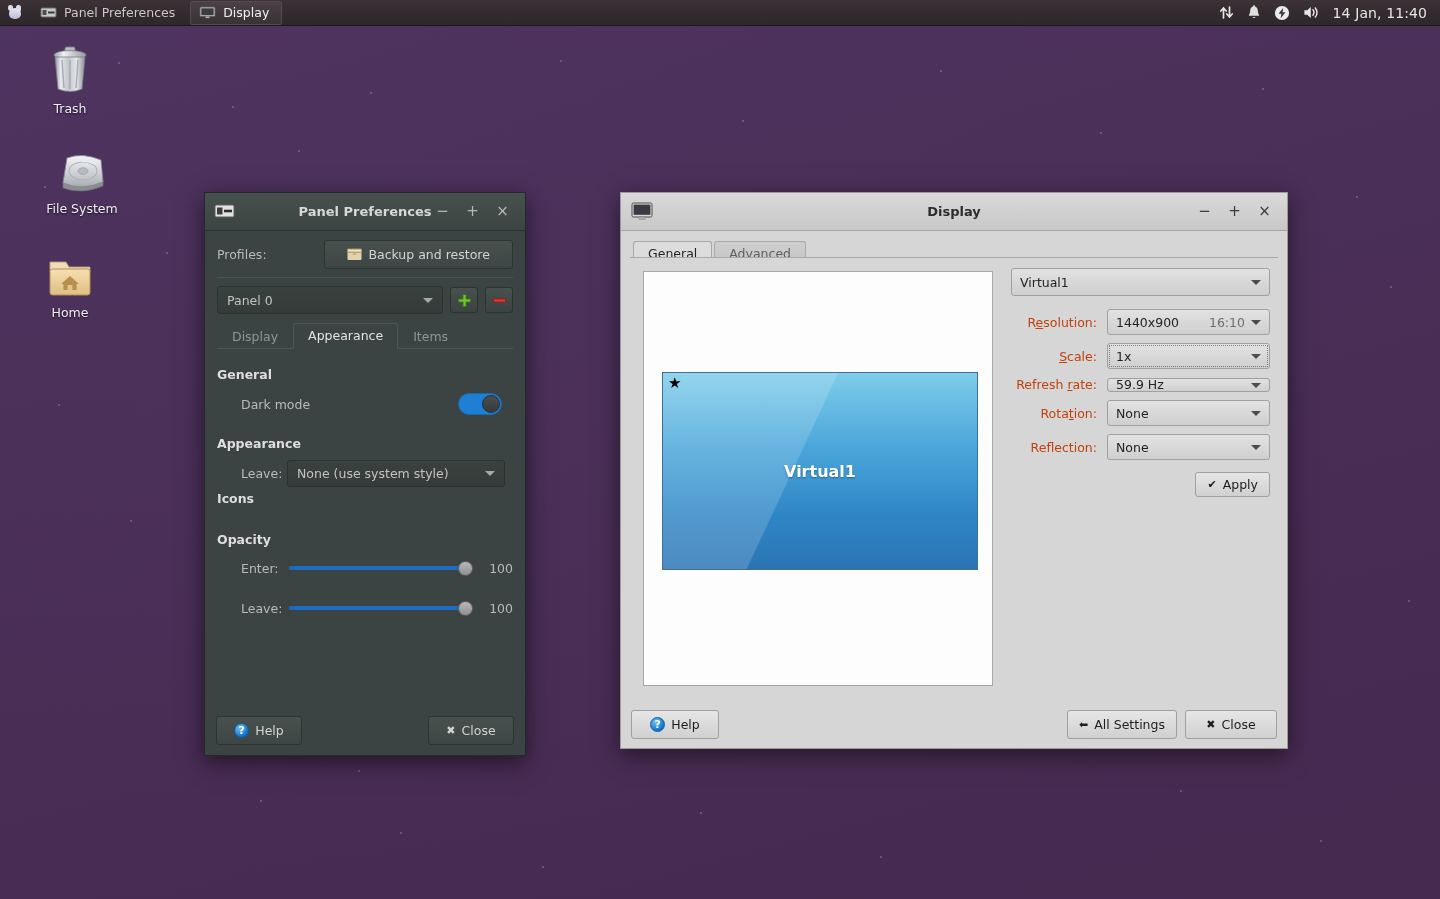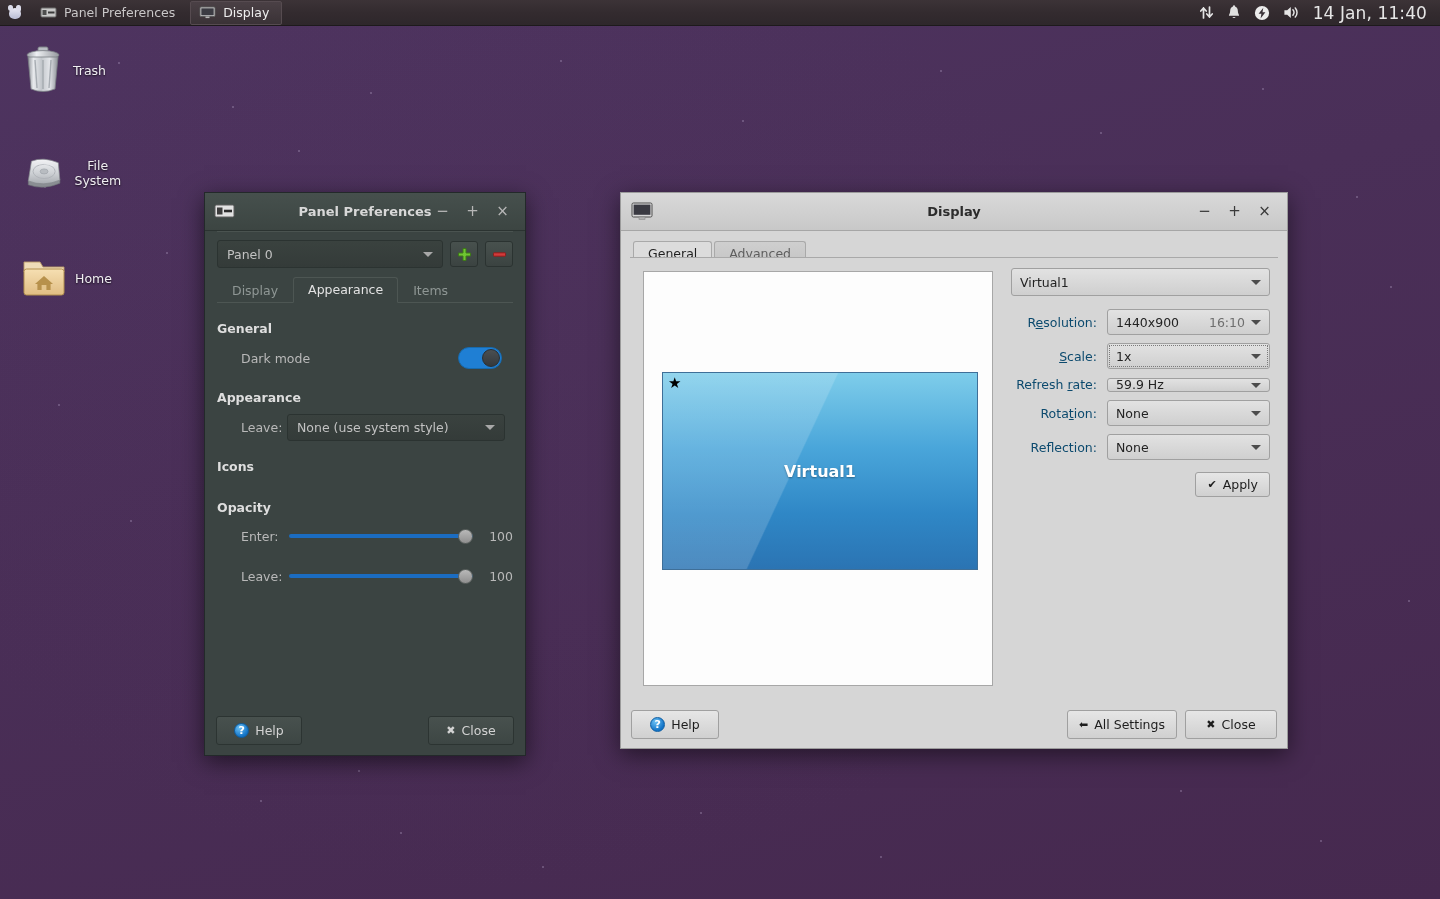--- a/index.html
+++ b/index.html
@@ -58,26 +58,26 @@
     background: linear-gradient(180deg,#4a4045,#3a3236);
     border-color: #564b50;
     color: #eeeeee;
   }
   .task-ico { width: 17px; height: 13px; flex: 0 0 auto; }
   #tray {
     margin-left: auto; display: flex; align-items: center; gap: 13px;
     padding-right: 13px; color: #dcdcdc;
   }
   .tray-ico { display: block; }
-  #clock { font-size: 17px; color: #e6e6e6; letter-spacing: .1px; }
+  #clock { font-size: 14px; color: #e6e6e6; letter-spacing: .1px; }
 
   
   .desk-icon {
     position: absolute; width: 104px;
-    display: flex; align-items: center; gap: 5px;
+    display: flex; flex-direction: column; align-items: center; gap: 5px;
   }
   .desk-icon .label {
     color: #f0eef2; font-size: 12.5px; text-align: center;
     text-shadow: 0 1px 2px rgba(0,0,0,.75);
   }
 
   
   .window { position: absolute; }
 
   
@@ -219,21 +219,21 @@
   }
   .combo-light.focus { outline: 1px dotted #7a7a7a; outline-offset: -3px; }
   .caret-light {
     position: absolute; right: 8px; top: 50%; margin-top: -2px;
     width: 0; height: 0; border-left: 5px solid transparent;
     border-right: 5px solid transparent; border-top: 5px solid #4c4c4c;
   }
   .ctrl-row { display: flex; align-items: center; margin-bottom: 8px; }
   .ctrl-label {
     width: 96px; text-align: right; padding-right: 10px;
-    font-size: 12.5px; color: #0c4a6e;
+    font-size: 12.5px; color: #c2410c;
   }
   .btn-light {
     background: linear-gradient(180deg,#e6e6e6,#d0d0d0);
     border: 1px solid #a0a0a0; border-radius: 3px;
     font-size: 12.5px; color: #1d1d1d;
     display: inline-flex; align-items: center; justify-content: center; gap: 6px;
     padding: 0 11px; height: 27px;
   }
   .dp-footer {
     position: absolute; left: 0; right: 0; bottom: 0; height: 48px;
@@ -303,21 +303,21 @@
       <rect x="20" y="3" width="10" height="4" rx="1.6" fill="#b9bdc3" stroke="#7c8086"></rect>
       <ellipse cx="25" cy="11" rx="16" ry="4.4" fill="url(#tl)" stroke="#7c8086" stroke-width=".8"></ellipse>
       <path d="M10 13 L13 45 Q25 50 37 45 L40 13 Z" fill="url(#tg)" stroke="#7a7e84" stroke-width=".8"></path>
       <path d="M17 16 L19 44" stroke="#9aa0a6" stroke-width="1.4" fill="none" opacity=".8"></path>
       <path d="M25 16 L25 45" stroke="#9aa0a6" stroke-width="1.4" fill="none" opacity=".8"></path>
       <path d="M33 16 L31 44" stroke="#9aa0a6" stroke-width="1.4" fill="none" opacity=".8"></path>
     </svg>
     <div class="label">Trash</div>
   </div>
 
-  <div class="desk-icon" style="left:22px;top:150px">
+  <div class="desk-icon" style="left:30px;top:150px">
     <svg width="54" height="46" viewBox="0 0 54 46">
       <defs>
         <linearGradient id="hd" x1="0" y1="0" x2="0" y2="1">
           <stop offset="0" stop-color="#f2f3f5"></stop>
             <stop offset=".55" stop-color="#cfd2d6"></stop>
           <stop offset="1" stop-color="#a9adb2"></stop>
         </linearGradient>
       </defs>
       <path d="M8 33 L8 38 Q27 45 48 36 L48 31 Z" fill="#8a8e93" stroke="#6e7277" stroke-width=".8"></path>
       <path d="M12 8 Q27 2 46 10 L48 32 Q27 41 8 33 Z" fill="url(#hd)" stroke="#85898e" stroke-width=".9"></path>
@@ -403,20 +403,31 @@
     <div class="tb-title">Panel Preferences</div>
     <div class="tb-btns">
       <div class="tb-btn">−</div>
       <div class="tb-btn">+</div>
       <div class="tb-btn">×</div>
     </div>
   </div>
 
   <div class="pp-body">
 
+    <div class="pp-row" style="height:46px">
+      <div class="pp-label" style="width:108px">Profiles:</div>
+      <div class="btn-dark" style="width:190px;height:29px">
+        <svg width="15" height="13" viewBox="0 0 15 13">
+          <rect x="0.5" y="3" width="14" height="9" rx="1" fill="#e3d2ae" stroke="#a4framework"></rect>
+          <rect x="0.5" y="1" width="14" height="3.2" rx=".6" fill="#f0e2c4" stroke="#a48f63"></rect>
+          <rect x="5.8" y="5.4" width="3.4" height="1.4" fill="#b99f6d"></rect>
+        </svg>
+        <span>Backup and restore</span>
+      </div>
+    </div>
 
     <div class="sep-line"></div>
 
     <div class="pp-row" style="height:44px;gap:7px">
       <div class="combo-dark" style="flex:1;height:28px">
         <span>Panel 0</span>
         <span class="caret-dark"></span>
       </div>
       <div class="iconbtn-dark">
         <svg width="15" height="15" viewBox="0 0 15 15">
@@ -446,21 +457,21 @@
 
     <div class="pp-section" style="margin-top:14px">Appearance</div>
     <div class="pp-row" style="height:36px;margin-top:4px">
       <div class="pp-label" style="padding-left:24px;width:70px">Leave:</div>
       <div class="combo-dark" style="flex:1;height:27px;margin-right:8px">
         <span>None (use system style)</span>
         <span class="caret-dark"></span>
       </div>
     </div>
 
-    <div class="pp-section" style="margin-top:14px">Icons</div>
+    <div class="pp-section" style="margin-top:0">Icons</div>
 
     <div class="pp-section" style="margin-top:26px">Opacity</div>
 
     <div class="pp-row" style="height:34px;margin-top:4px">
       <div class="pp-label" style="padding-left:24px;width:72px">Enter:</div>
       <div class="slider-wrap" style="flex:1">
         <div class="slider-track"></div>
         <div class="slider-knob"></div>
       </div>
       <div class="pp-label" style="width:40px;text-align:right">100</div>

